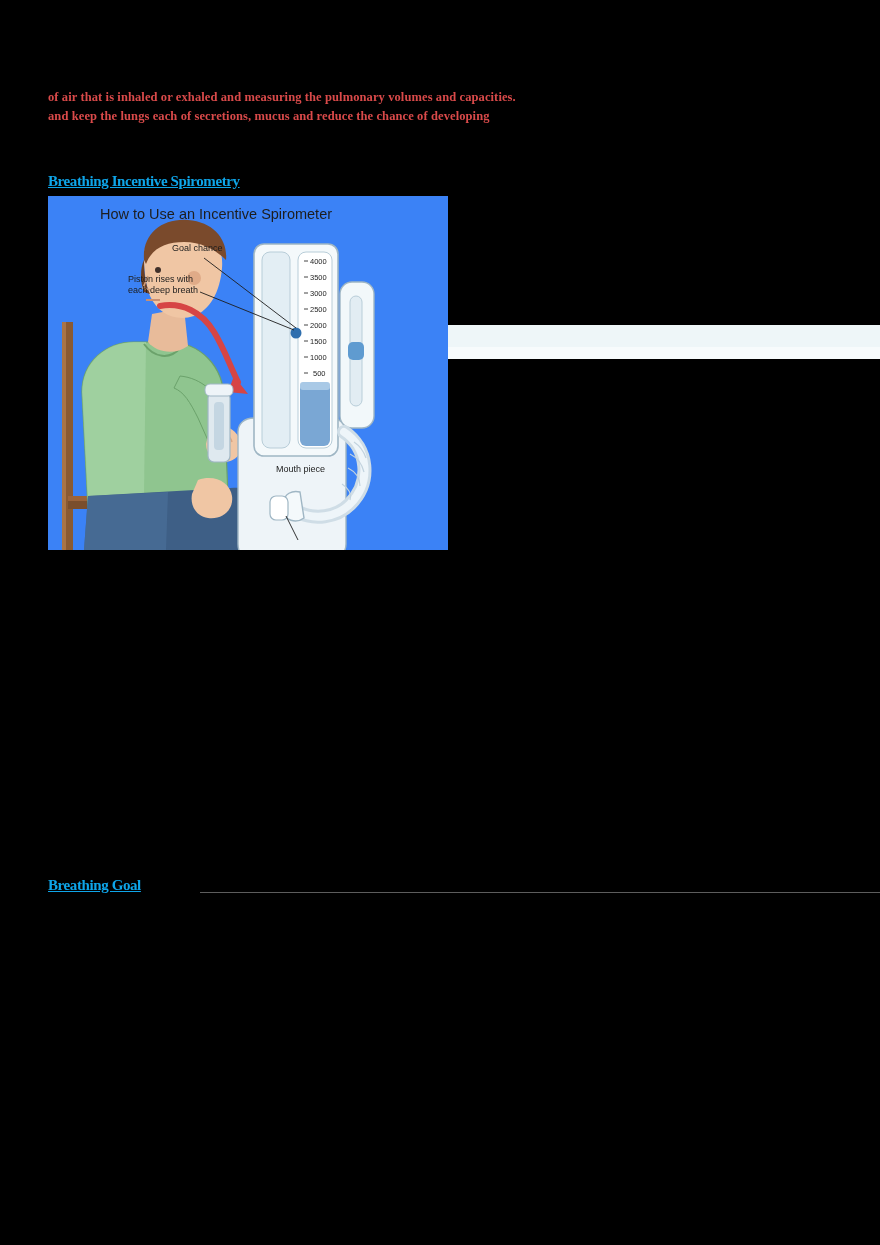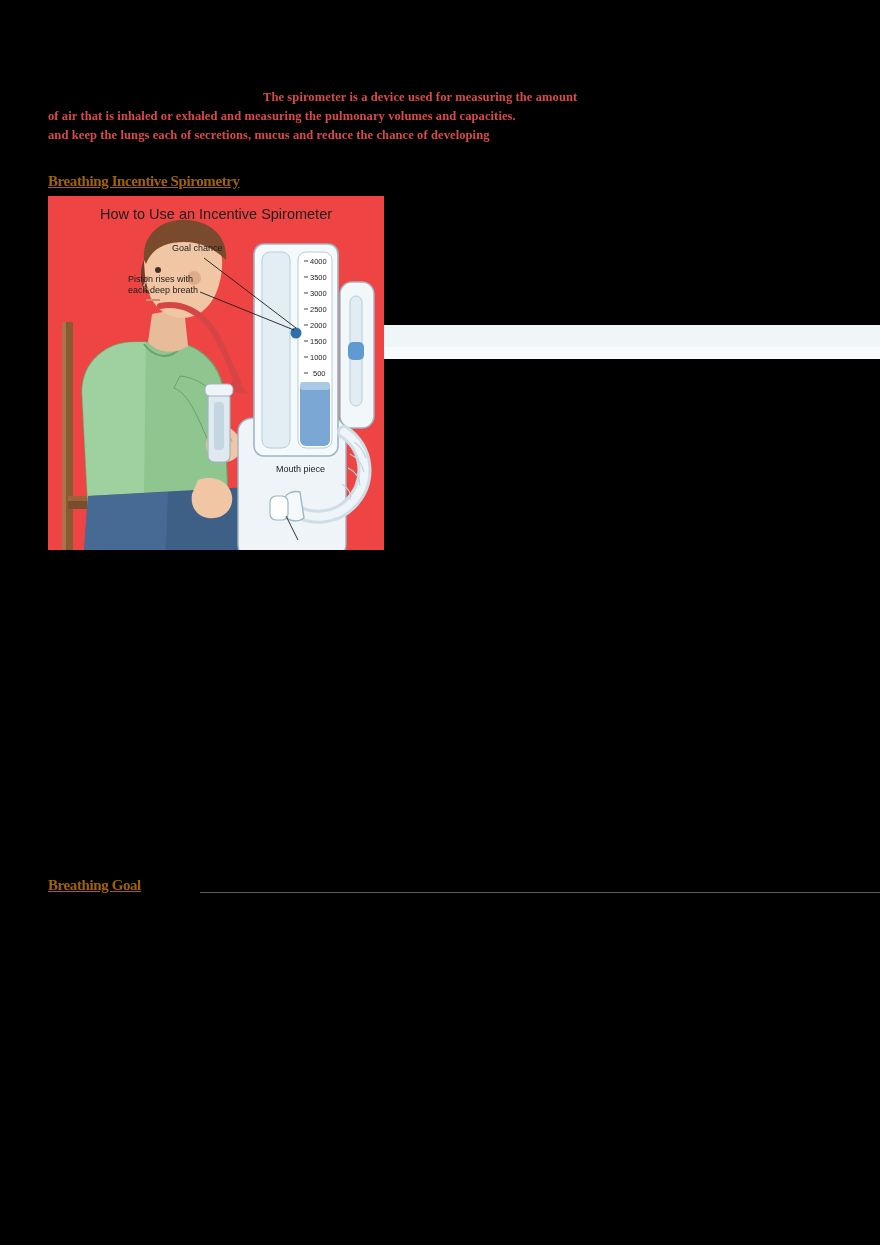--- a/index.html
+++ b/index.html
@@ -33,21 +33,21 @@
     text-align: justify;
     font-weight: bold;
     letter-spacing: 0.1px;
   }
   .intro .l1 { text-indent: 215px; }
 
   
   .heading-blue {
     position: absolute;
     left: 48px;
-    color: #a16207;
+    color: #0ea5e9;
     font-family: "Liberation Serif", serif;
     font-size: 15px;
     font-weight: bold;
     text-decoration: underline;
     letter-spacing: -0.4px;
     white-space: nowrap;
   }
   #heading-spirometry { top: 173px; }
   #heading-breathing  { top: 877px; }
 
@@ -59,23 +59,23 @@
     width: 680px;
     height: 1px;
     background: #5d5d5d;
   }
 
   
   .figure {
     position: absolute;
     left: 48px;
     top: 196px;
-    width: 336px;
+    width: 400px;
     height: 354px;
-    background: #ef4444;
+    background: #3b82f6;
     overflow: hidden;
   }
   .figure-title {
     position: absolute;
     top: 10px;
     left: 0;
     width: 336px;
     text-align: center;
     font-family: "Liberation Sans", sans-serif;
     font-size: 14.5px;
@@ -105,21 +105,20 @@
     font-size: 9px;
     line-height: 11px;
   }
 </style>
 </head>
 <body>
 
 <div class="page">
 
   <div class="intro">
-    <div class="l1">The spirometer is a device used for measuring the amount</div>
     <div>of air that is inhaled or exhaled and measuring the pulmonary volumes and capacities.</div>
     <div>and keep the lungs each of secretions, mucus and reduce the chance of developing</div>
   </div>
 
   <div class="heading-blue" id="heading-spirometry">Breathing Incentive Spirometry</div>
 
   <div class="band-right"></div>
   <div class="band-pale" style="top:325px;height:22px;"></div>
   <div class="band-pale" style="top:347px;height:12px;background:#f7fbfc;"></div>
 

